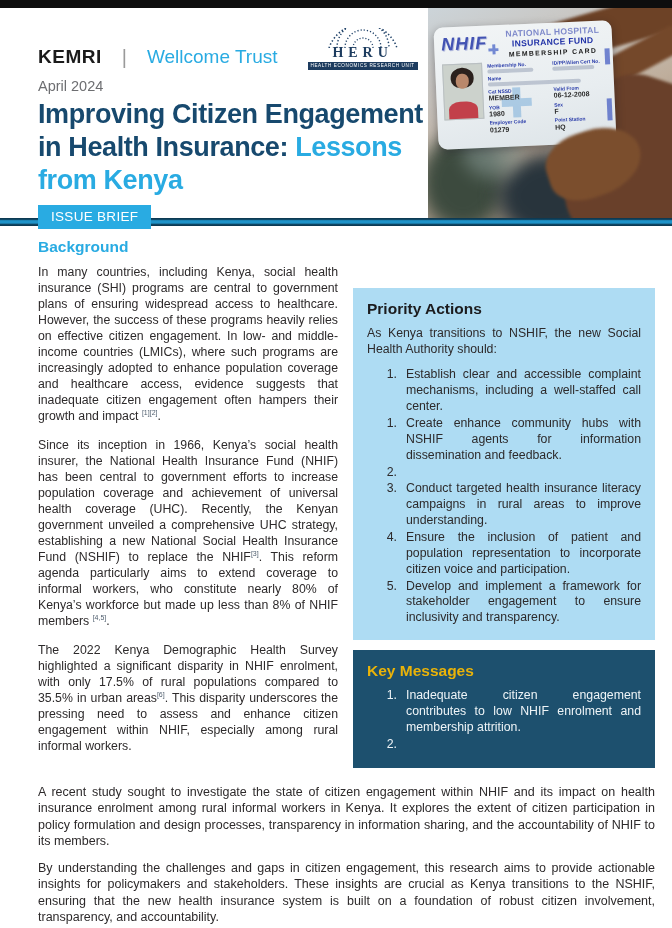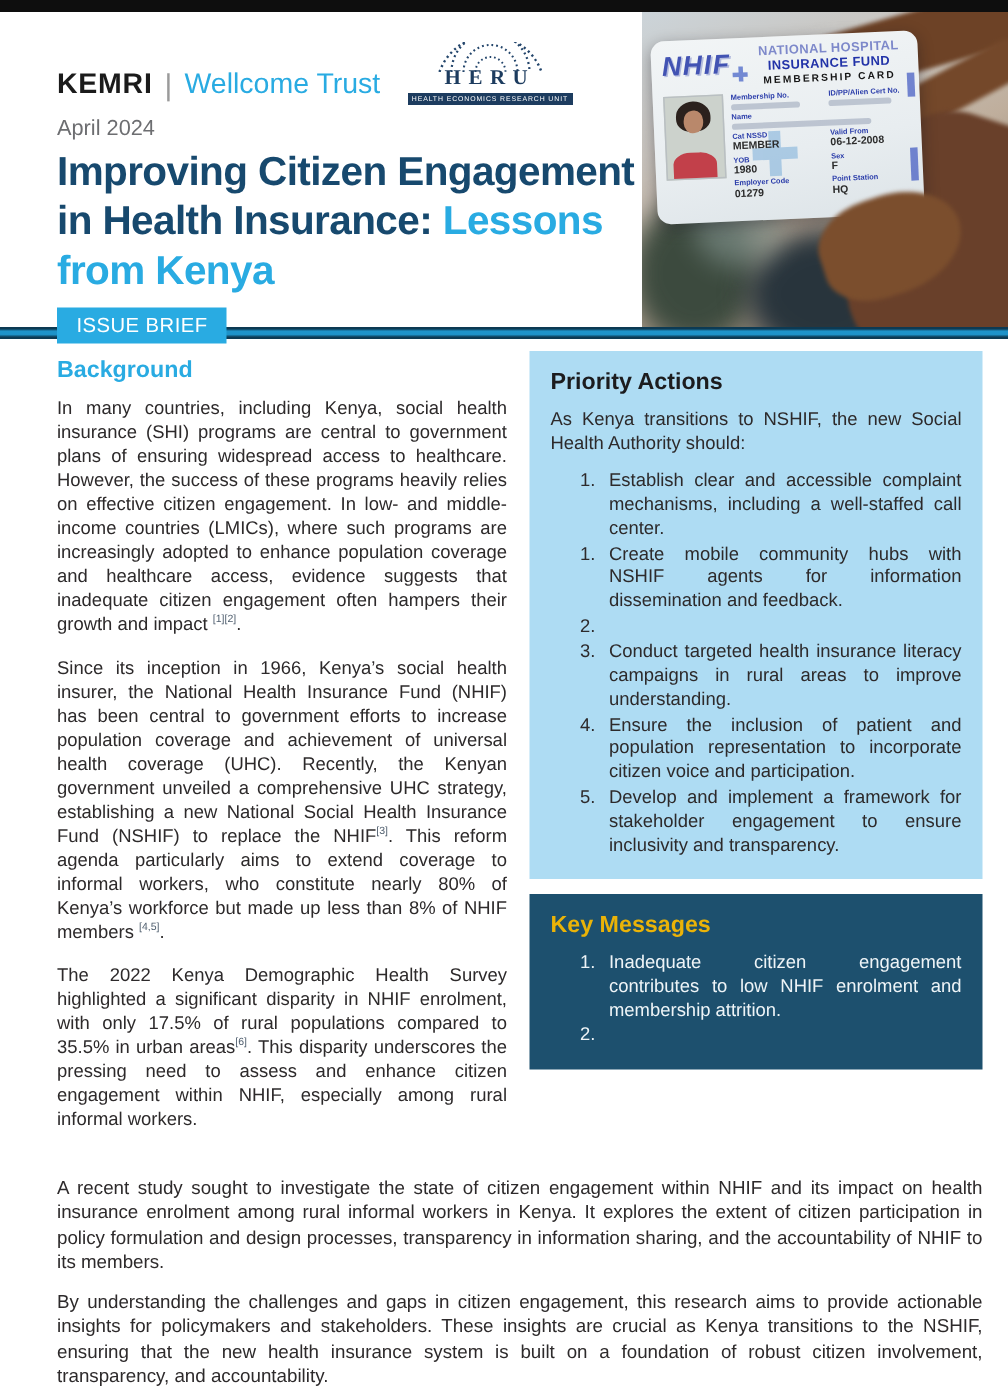--- a/index.html
+++ b/index.html
@@ -6,21 +6,21 @@
   body{
     width:672px;height:928px;position:relative;overflow:hidden;
     background:#ffffff;color:#2d2a2b;
     font-family:"Liberation Sans",sans-serif;
     -webkit-font-smoothing:antialiased;
   }
   .topbar{height:8px;background:#0e0e0e;}
   
   .header{position:relative;height:210px;background:#fff;}
   .header-left{position:absolute;left:38px;top:20px;width:388px;}
-  .logo-row{display:flex;align-items:flex-end;gap:8px;}
+  .logo-row{display:flex;align-items:flex-end;gap:20px;}
   .kemri{font-size:19px;font-weight:bold;color:#1b1b1b;letter-spacing:.5px;line-height:1;}
   .pipe{font-size:20px;color:#9a9a9a;font-weight:400;line-height:.9;}
   .wellcome{font-size:19px;color:#29abe2;line-height:1;}
   .heru{display:flex;flex-direction:column;align-items:center;margin-left:10px;margin-bottom:-4px;}
   .heru svg{display:block;}
   .heru-name{font-size:14px;font-weight:bold;color:#1d3c5f;letter-spacing:5px;line-height:1;margin-top:-2px;font-family:Liberation Serif, serif;}
   .heru-tagline{background:#1d3c5f;color:#fff;font-size:4.6px;letter-spacing:.6px;padding:1.5px 3px;margin-top:1.5px;white-space:nowrap;}
   .date{margin-top:12px;font-size:14.5px;color:#6d6e71;}
   .title{margin-top:4px;font-size:27px;font-weight:bold;line-height:1.24;color:#17496e;letter-spacing:-.4px;width:388px;}
   .title .accent{color:#29abe2;}
@@ -66,21 +66,21 @@
   .watermark-cross{position:absolute;left:58px;top:26px;width:30px;height:30px;opacity:.5;z-index:0;}
   .watermark-cross::before,.watermark-cross::after{content:"";position:absolute;background:#6fa8d8;}
   .watermark-cross::before{left:11px;top:0;width:8px;height:30px;}
   .watermark-cross::after{left:0;top:11px;width:30px;height:8px;}
   .edge-mark{position:absolute;right:3px;background:#3d55c0;opacity:.7;}
   .em1{top:28px;width:5px;height:16px;}
   .em2{top:78px;width:5px;height:22px;}
   
   .divider{height:8px;background:linear-gradient(180deg,#0d3a53 0%,#0d3a53 16%,#1e93c9 34%,#1e93c9 62%,#0d3a53 84%,#0d3a53 100%);}
   
-  .main{display:flex;gap:15px;padding:8px 17px 0 38px;align-items:flex-start;}
+  .main{display:flex;gap:15px;padding:8px 17px 0 38px;align-items:flex-end;}
   .col-left{width:300px;flex:none;}
   .section-head{font-size:15.5px;font-weight:bold;margin:4px 0 10px;line-height:1.1;}
   .head-cyan{color:#29abe2;}
   .col-left p{font-size:12.3px;line-height:1.3;text-align:justify;margin:0 0 13px;color:#2d2a2b;}
   sup{font-size:7px;line-height:0;vertical-align:super;color:#4e5d6d;letter-spacing:0;}
   .col-right{flex:1;display:flex;flex-direction:column;}
   .box-light{background:#aedcf3;padding:10px 14px 13px;}
   .box-light .section-head{color:#1c1c1e;margin:2px 0 9px;}
   .box-light .intro{font-size:12.3px;line-height:1.3;text-align:justify;margin:0 0 9px;color:#2d2a2b;}
   .olist{padding-left:12px;}
@@ -219,21 +219,21 @@
       <p class="intro">As Kenya transitions to NSHIF, the new Social Health Authority should:</p>
       <div class="olist">
 
           <div class="olist-row">
             <span class="olist-num">1.</span>
             <span class="olist-text">Establish clear and accessible complaint mechanisms, including a well-staffed call center.</span>
           </div>
 
           <div class="olist-row">
             <span class="olist-num">1.</span>
-            <span class="olist-text">Create mobile community hubs with NSHIF agents for information dissemination and feedback.</span>
+            <span class="olist-text">Create enhance community hubs with NSHIF agents for information dissemination and feedback.</span>
           </div>
 
           <div class="olist-row">
             <span class="olist-num">2.</span>
           </div>
 
           <div class="olist-row">
             <span class="olist-num">3.</span>
             <span class="olist-text">Conduct targeted health insurance literacy campaigns in rural areas to improve understanding.</span>
           </div>

